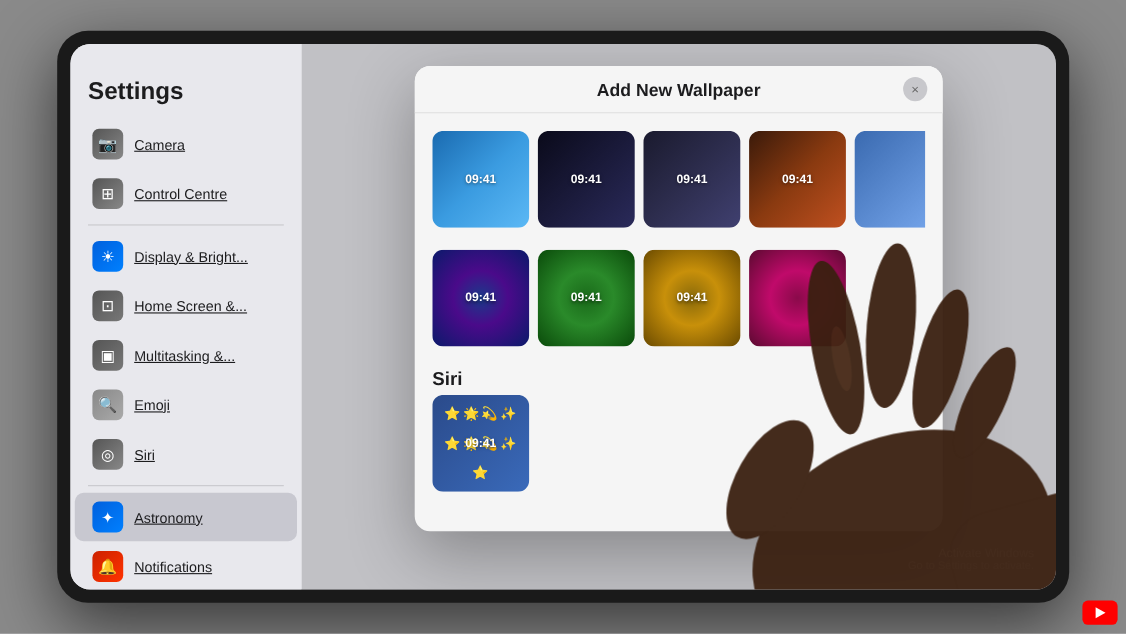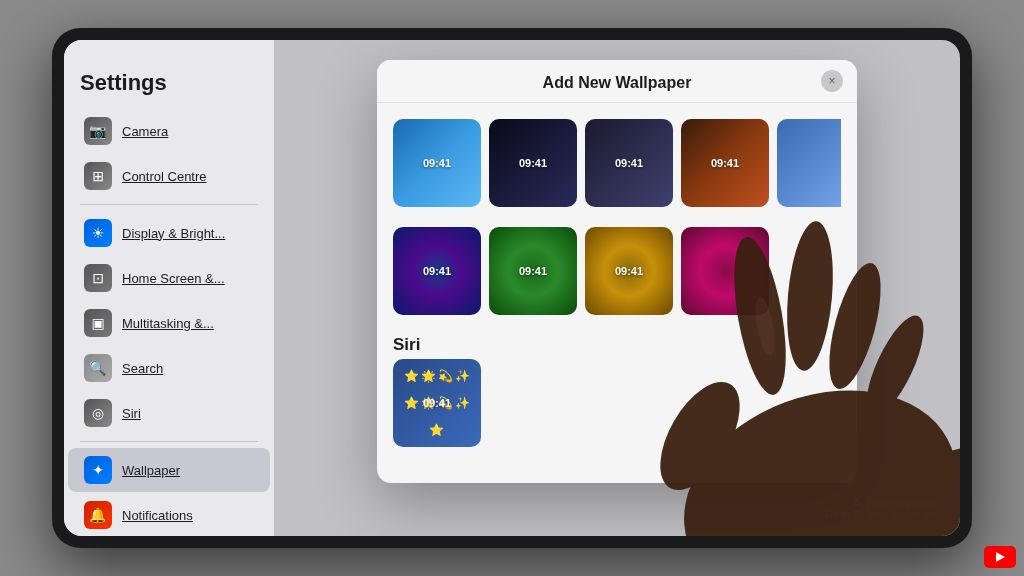--- a/index.html
+++ b/index.html
@@ -314,30 +314,30 @@
           <div class="sidebar-item">
             <div class="sidebar-item-icon icon-home" style="font-size: 14px; display: flex; align-items: center; justify-content: center; color: white;">⊡</div>
             <span class="sidebar-item-label">Home Screen &amp;...</span>
           </div>
           <div class="sidebar-item">
             <div class="sidebar-item-icon icon-multitask" style="font-size: 14px; display: flex; align-items: center; justify-content: center; color: white;">▣</div>
             <span class="sidebar-item-label">Multitasking &amp;...</span>
           </div>
           <div class="sidebar-item">
             <div class="sidebar-item-icon icon-search" style="font-size: 14px; display: flex; align-items: center; justify-content: center; color: white;">🔍</div>
-            <span class="sidebar-item-label">Search</span>
+            <span class="sidebar-item-label">Emoji</span>
           </div>
           <div class="sidebar-item">
             <div class="sidebar-item-icon icon-siri" style="font-size: 14px; display: flex; align-items: center; justify-content: center; color: white;">◎</div>
             <span class="sidebar-item-label">Siri</span>
           </div>
           <div class="sidebar-divider"></div>
           <div class="sidebar-item active">
             <div class="sidebar-item-icon icon-wallpaper" style="font-size: 14px; display: flex; align-items: center; justify-content: center; color: white;">✦</div>
-            <span class="sidebar-item-label">Wallpaper</span>
+            <span class="sidebar-item-label">Astronomy</span>
           </div>
           <div class="sidebar-item">
             <div class="sidebar-item-icon icon-notifications" style="font-size: 14px; display: flex; align-items: center; justify-content: center; color: white;">🔔</div>
             <span class="sidebar-item-label">Notifications</span>
           </div>
         </div>
     </div>
 
     <div class="main-content">
 

